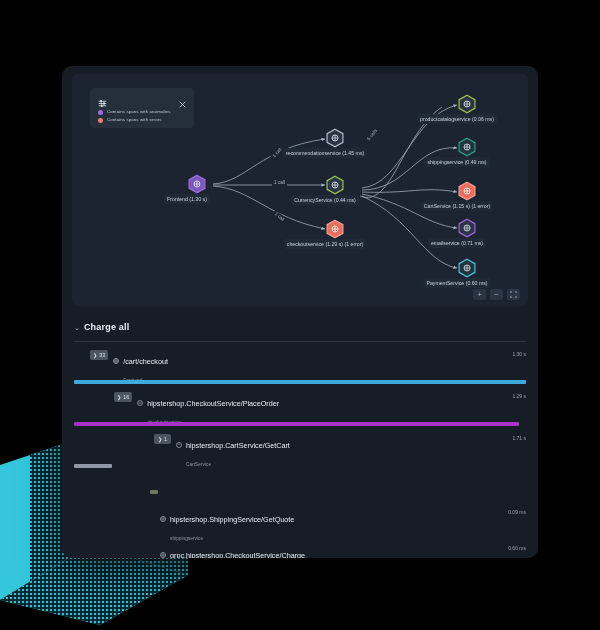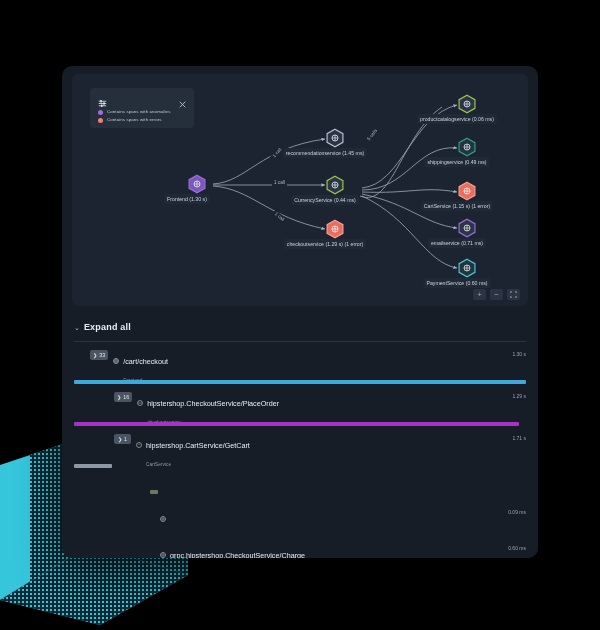--- a/index.html
+++ b/index.html
@@ -266,21 +266,21 @@
               <path d="M3,9 H1 V7"></path>
             </g>
           </svg>
       </span>
     </div>
   </div>
 
   <div class="wf">
     <div class="wf-head">
       <span class="chev">⌄</span>
-      <span class="wf-title">Expand all</span>
+      <span class="wf-title">Charge all</span>
     </div>
     <div class="wf-rule"></div>
 
     <div class="row" style="top:78px;">
       <div class="row-main" style="padding-left:52px;">
         <span class="badge">
           <span class="bc">❯</span>
           <span>16</span>
         </span>
         <span class="op-icon">
@@ -314,21 +314,21 @@
         <span>
           <span class="op-txt">/cart/checkout</span><br>
           <span class="svc-txt">Frontend</span>
         </span>
       </div>
       <span class="dur" style="top:1px;">1.30 s</span>
       <div class="bar" style="left:12px;width:452px;top:30px;background:#3fa9dd;"></div>
     </div>
 
     <div class="row" style="top:120px;">
-      <div class="row-main" style="padding-left:52px;">
+      <div class="row-main" style="padding-left:92px;">
         <span class="badge">
           <span class="bc">❯</span>
           <span>1</span>
         </span>
         <span class="op-icon">
           <svg width="6" height="6" viewBox="0 0 12 12">
               <circle cx="6" cy="6" r="5" fill="none" stroke="#cfd6e0" stroke-width="1.1"></circle>
               <line x1="6" y1="3.2" x2="6" y2="6.2" stroke="#cfd6e0" stroke-width="1"></line>
             </svg>
         </span>
@@ -344,20 +344,24 @@
 
     <div class="row" style="top:194px;">
       <div class="row-main" style="padding-left:98px;">
         <span class="op-icon" style="margin-left:0;">
           <svg width="6" height="6" viewBox="0 0 12 12">
               <circle cx="6" cy="6" r="5" fill="none" stroke="#cfd6e0" stroke-width="1.1"></circle>
               <line x1="1" y1="6" x2="11" y2="6" stroke="#cfd6e0" stroke-width=".9"></line>
               <line x1="6" y1="1" x2="6" y2="11" stroke="#cfd6e0" stroke-width=".9"></line>
             </svg>
         </span>
+        <span>
+          <span class="op-txt">hipstershop.ShippingService/GetQuote</span><br>
+          <span class="svc-txt">shippingservice</span>
+        </span>
       </div>
       <span class="dur" style="top:1px;">0.09 ms</span>
       <div class="bar" style="left:88px;width:8px;top:-18px;background:#6b7a5e;"></div>
     </div>
 
     <div class="row" style="top:230px;">
       <div class="row-main" style="padding-left:98px;">
         <span class="op-icon" style="margin-left:0;">
           <svg width="6" height="6" viewBox="0 0 12 12">
               <circle cx="6" cy="6" r="5" fill="none" stroke="#cfd6e0" stroke-width="1.1"></circle>

